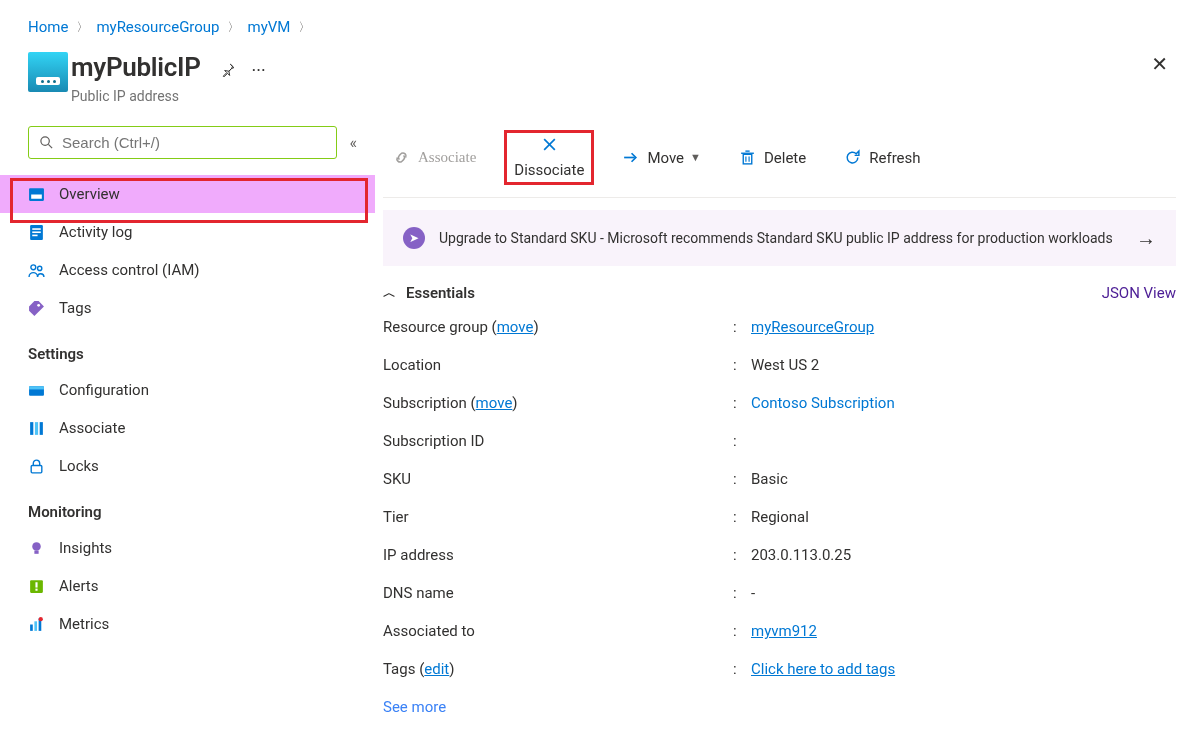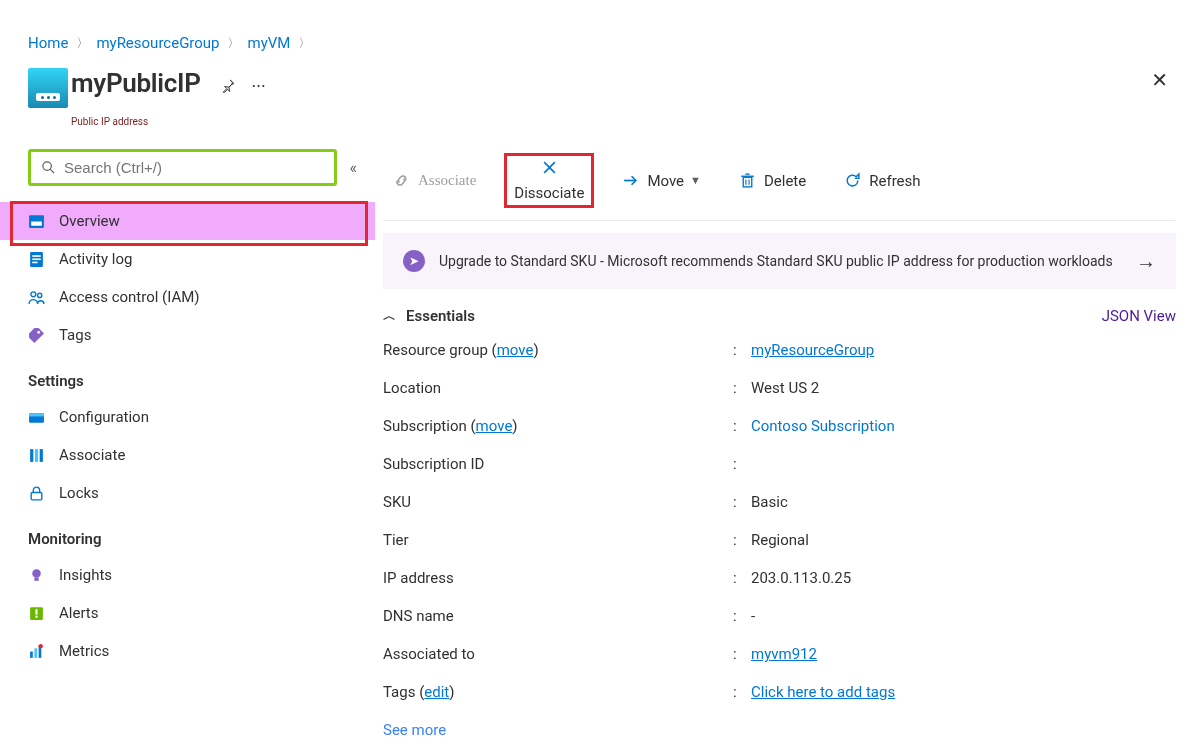--- a/index.html
+++ b/index.html
@@ -11,21 +11,21 @@
     width: 1200px;
     height: 752px;
     overflow: hidden;
   }
 
   
   .breadcrumb {
     display: flex;
     align-items: center;
     gap: 8px;
-    padding: 34px 28px 12px;
+    padding: 18px 28px 12px;
     font-size: 15px;
   }
   .breadcrumb a { color: #0078d4; text-decoration: none; cursor: pointer; }
   .breadcrumb .chev { color: #605e5c; font-size: 12px; }
 
   
   .header {
     display: flex;
     align-items: flex-start;
     padding: 4px 28px 18px;
@@ -42,39 +42,39 @@
     width: 24px; height: 8px;
     background: #fff;
     border-radius: 2px;
     display:flex; gap:3px; align-items:center; justify-content:center;
   }
   .res-icon .dots span{width:3px;height:3px;background:#0f6e8c;border-radius:50%;}
   .title-block h1 { font-size: 26px; font-weight: 600; letter-spacing: -0.3px; }
   .pin-ellipsis { display:flex; gap:16px; align-items:center; margin-top:6px; }
   .pin-ellipsis svg { width:17px; height:17px; fill:#323130; cursor:pointer; }
   .pin-ellipsis .more{font-size:18px; cursor:pointer;}
-  .subtitle { font-size: 10px; color: #7f1d1d; margin-top: 18px; }
+  .subtitle { font-size: 14px; color: #737373; margin-top: 6px; }
   .close-x {
     margin-left: auto;
     font-size: 20px;
     cursor: pointer;
     color: #323130;
     padding-right: 4px;
   }
 
   
   .body-row { display:flex; height: calc(752px - 120px); }
 
   
   .sidebar { width: 375px; flex-shrink:0; padding: 4px 0 0 0; }
   .search-row { display:flex; align-items:center; gap:12px; padding: 0 18px 0 28px; margin-bottom:16px; }
   .search-box {
     flex:1;
     display:flex; align-items:center;
-    border:3px solid #84cc16; border-radius:3px;
+    border:1px solid #84cc16; border-radius:3px;
     padding: 7px 10px;
     gap:8px;
     min-width:0;
   }
   .search-box svg{width:15px;height:15px;fill:#605e5c;}
   .search-box input{border:none;outline:none;font-size:15px;flex:1;color:#605e5c;}
   .collapse-chev{cursor:pointer;color:#605e5c;font-size:16px;}
   .nav-item{
     display:flex; align-items:center; gap:14px;
     padding: 10px 28px;

